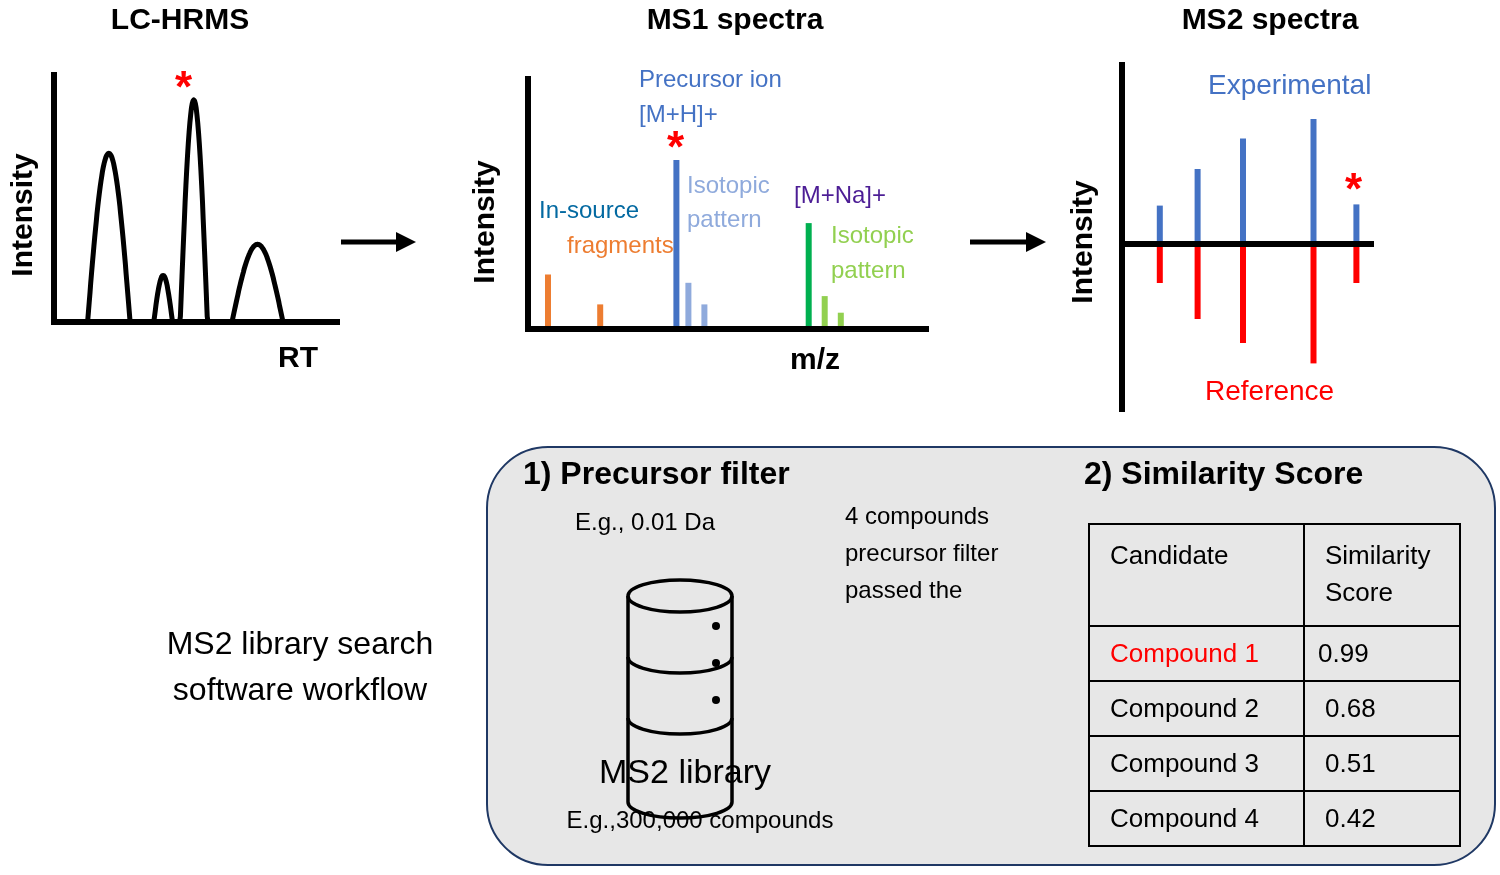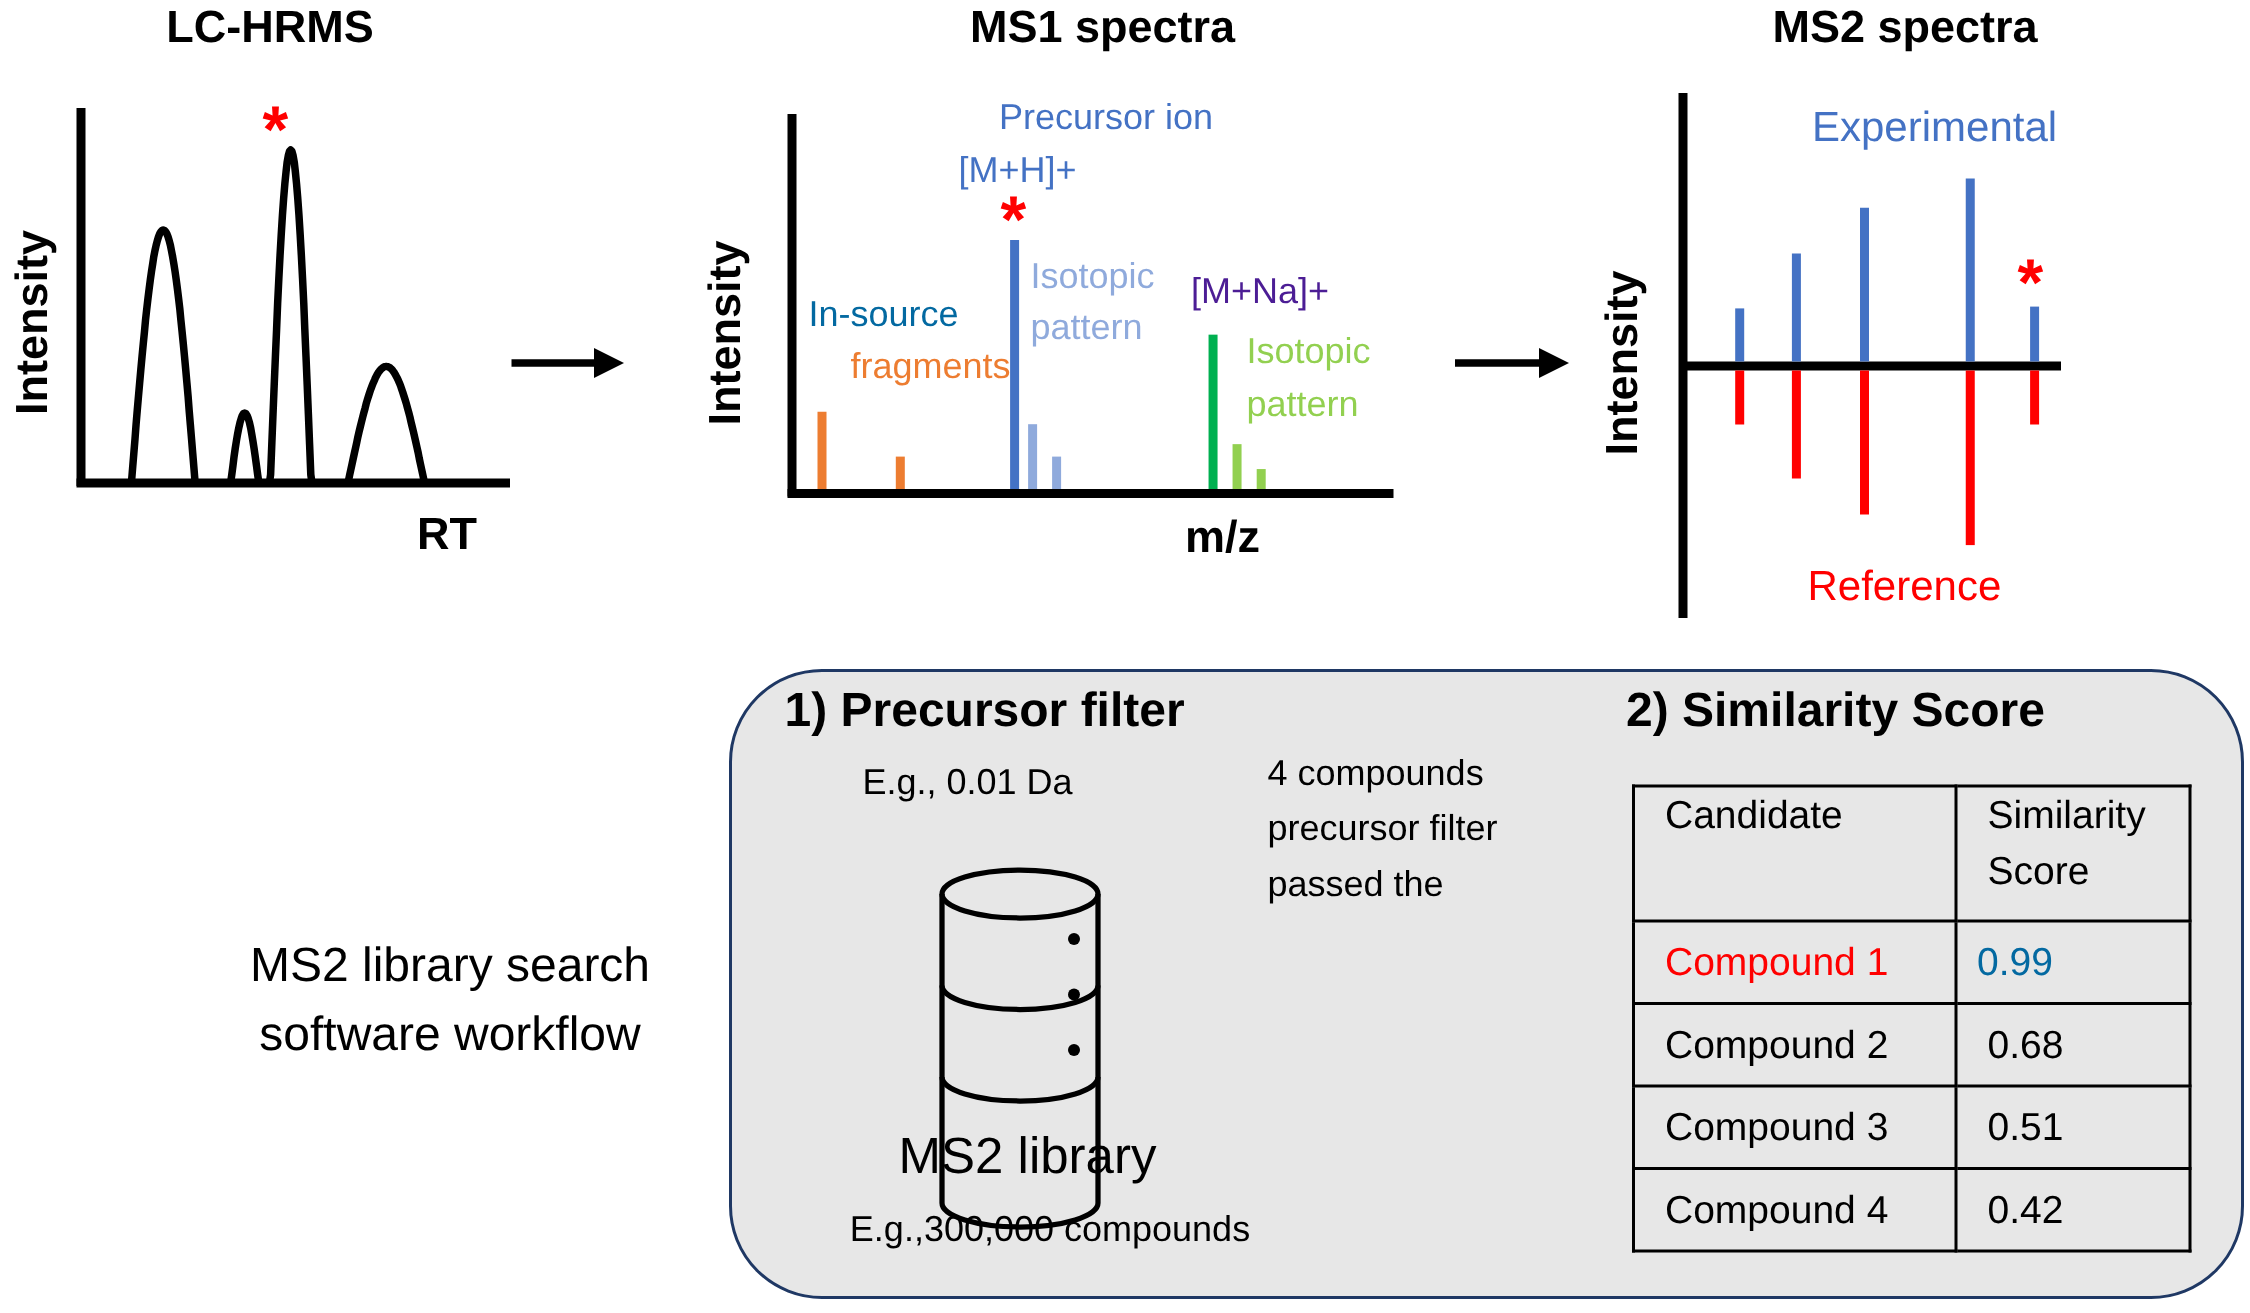--- a/index.html
+++ b/index.html
@@ -9,21 +9,21 @@
   .title { font-weight: bold; font-size: 30px; text-align: center; }
   .bold { font-weight: bold; }
   svg { position: absolute; left: 0; top: 0; }
   .lbl { font-size: 24px; line-height: 34px; white-space: nowrap; }
   .ylabel { font-weight: bold; font-size: 30px; transform: rotate(-90deg); transform-origin: center; white-space: nowrap; text-align: center; }
   .workflow-box { position: absolute; left: 486px; top: 446px; width: 1010px; height: 420px;
      background: #e7e7e7; border: 2.5px solid #1f3864; border-radius: 62px; box-sizing: border-box; }
   table.score { position: absolute; left: 1088px; top: 523px; border-collapse: collapse;
      font-size: 26px; }
   table.score td { border: 2.5px solid #000; padding: 0 0 0 20px; vertical-align: top; }
-  table.score tr.hdr td { height: 88px; line-height: 37px; }
+  table.score tr.hdr td { height: 88px; padding-top: 12px; line-height: 37px; }
   table.score tr.row td { height: 53px; line-height: 53px; }
   table.score td.c1 { width: 193px; }
   table.score td.c2 { width: 134px; }
 </style>
 </head>
 <body>
 
 <div class="abs title" style="left:70px; top:2px; width:220px;">LC-HRMS</div>
 <div class="abs ylabel" style="left:-40px; top:195px; width:130px; height:40px;">Intensity</div>
 <div class="abs bold" style="left:278px; top:340px; font-size:30px;">RT</div>
@@ -46,21 +46,21 @@
   </g>
   <g>
     <line x1="838" y1="467" x2="1012" y2="467" stroke="#000" stroke-width="5"></line>
     <polygon points="1010,458 1030,467 1010,476" fill="#000"></polygon>
   </g>
 </svg>
 
 <div class="abs title" style="left:600px; top:2px; width:270px;">MS1 spectra</div>
 <div class="abs ylabel" style="left:422px; top:202px; width:130px; height:40px;">Intensity</div>
 <div class="abs bold" style="left:790px; top:342px; font-size:30px;">m/z</div>
-<div class="abs lbl" style="left:639px; top:62px; color:#4472c4;margin-left:27px;">Precursor ion</div>
+<div class="abs lbl" style="left:639px; top:62px; color:#4472c4;">Precursor ion</div>
 <div class="abs lbl" style="left:639px; top:97px; color:#4472c4;">[M+H]+</div>
 <div class="abs" style="left:667px; top:122px; font-size:44px; font-weight:bold; color:#ff0000;">*</div>
 <div class="abs lbl" style="left:687px; top:168px; color:#8faadc;">Isotopic</div>
 <div class="abs lbl" style="left:687px; top:202px; color:#8faadc;">pattern</div>
 <div class="abs lbl" style="left:539px; top:193px; color:#0369a1;">In-source</div>
 <div class="abs lbl" style="left:539px; top:228px; color:#ed7d31;margin-left:28px;">fragments</div>
 <div class="abs lbl" style="left:794px; top:178px; color:#4c1d95;">[M+Na]+</div>
 <div class="abs lbl" style="left:831px; top:218px; color:#92d050;">Isotopic</div>
 <div class="abs lbl" style="left:831px; top:253px; color:#92d050;">pattern</div>
 
@@ -139,21 +139,21 @@
   <tbody>
       <tr class="hdr">
     <td class="c1">Candidate</td>
     <td class="c2">
       <div>Similarity</div>
       <div>Score</div>
     </td>
   </tr>
   <tr class="row">
     <td class="c1" style="color:#ff0000;">Compound 1</td>
-    <td class="c2" style="color:#0369a1;padding-left:13px;">0.99</td>
+    <td class="c2" style="color:#000000;padding-left:13px;">0.99</td>
   </tr>
   <tr class="row">
     <td class="c1">Compound 2</td>
     <td class="c2">0.68</td>
   </tr>
   <tr class="row">
     <td class="c1">Compound 3</td>
     <td class="c2">0.51</td>
   </tr>
   <tr class="row">

